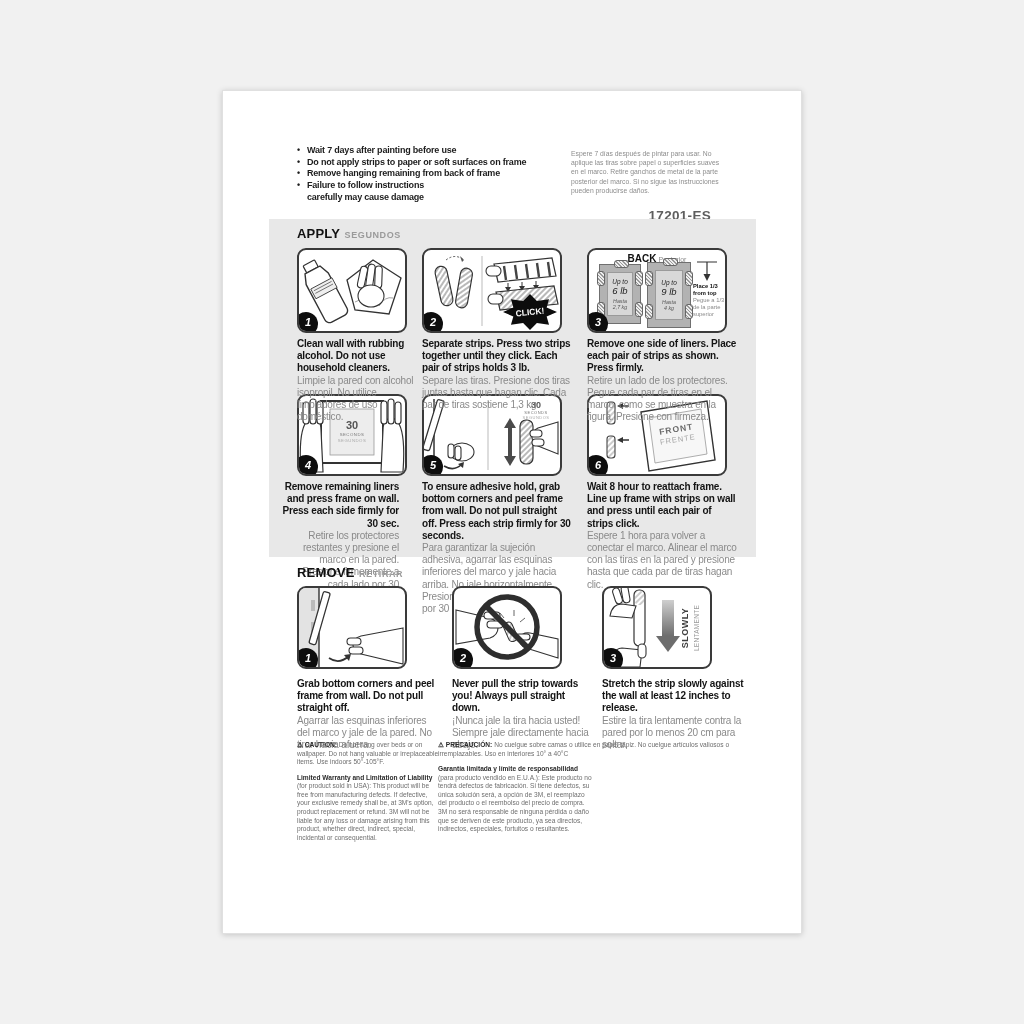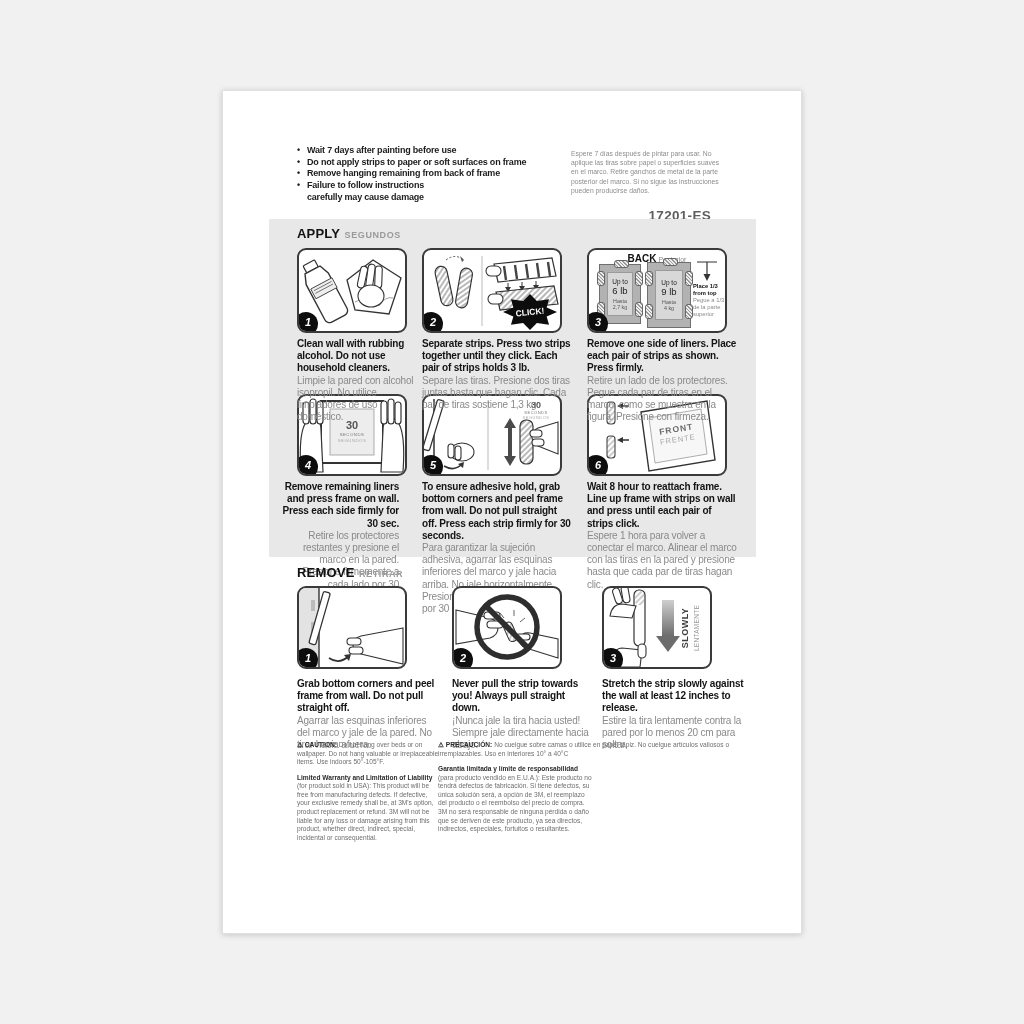--- a/index.html
+++ b/index.html
@@ -22,21 +22,21 @@
   
   .step-box{position:absolute;background:#fff;border:2px solid #3a3a3a;border-radius:9px;overflow:hidden;box-sizing:border-box;}
   .badge{position:absolute;left:-5px;bottom:-5px;width:24px;height:24px;background:#0d0d0d;border-radius:50%;color:#fff;font-weight:bold;font-style:italic;font-size:11px;display:flex;align-items:center;justify-content:center;padding-left:4px;padding-bottom:4px;box-sizing:border-box;}
   .cap{position:absolute;font-size:10px;line-height:1.22;letter-spacing:-0.2px;}
   .cap .en{font-weight:bold;color:#141414;}
   .cap .es{color:#8a8a8a;}
   
   .ill3-title{position:absolute;left:0;right:0;top:3px;text-align:center;font-size:7px;color:#8b8b8b;}
   .ill3-title b{color:#111;font-size:10px;}
   .frame3{position:absolute;background:#b2b2b2;border:1px solid #6f6f6f;box-sizing:border-box;}
-  .frame3-inner{position:absolute;inset:7px;background:#d8d8d8;border:1px solid #9a9a9a;display:flex;flex-direction:column;align-items:center;justify-content:center;text-align:center;}
+  .frame3-inner{position:absolute;inset:7px;background:#d8d8d8;border:1px solid #9a9a9a;display:flex;flex-direction:column;align-items:center;justify-content:center;text-align:center;font-style:italic;}
   .f3-upto{font-size:6.5px;color:#1d1d1d;}
   .f3-lb{font-size:9.5px;color:#1d1d1d;}
   .f3-hasta{font-size:5.3px;color:#555;margin-top:2px;}
   .pill{position:absolute;width:6px;height:13px;border-radius:3px;border:1px solid #666;background:repeating-linear-gradient(45deg,#eee 0 1.5px,#999 1.5px 2.5px);}
   .ann3{position:absolute;left:104px;top:10px;width:34px;}
   .ann3 .t1{font-size:5.8px;font-weight:bold;color:#111;line-height:1.15;margin-top:1px;}
   .ann3 .t2{font-size:5.8px;color:#8a8a8a;line-height:1.15;margin-top:1px;}
   
   .legal{font-size:6.6px;line-height:1.3;color:#6e6e6e;}
   .legal b{color:#2b2b2b;}

